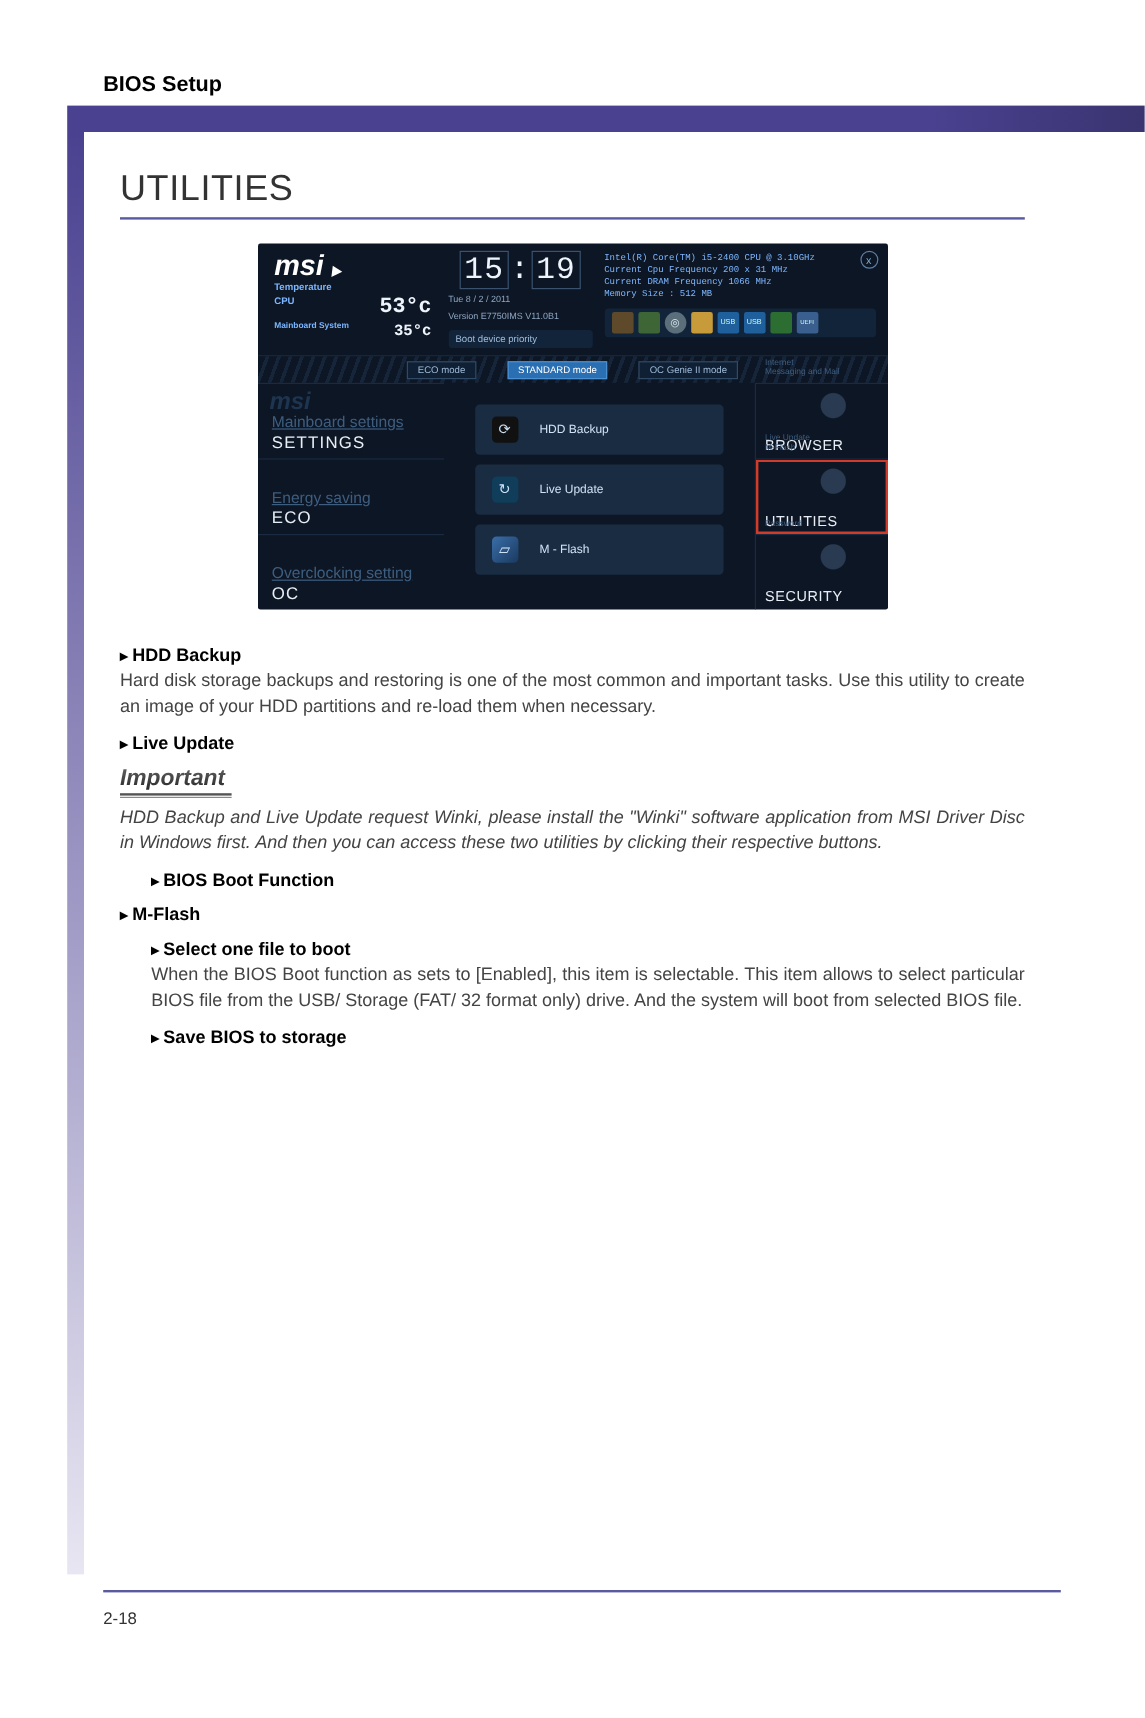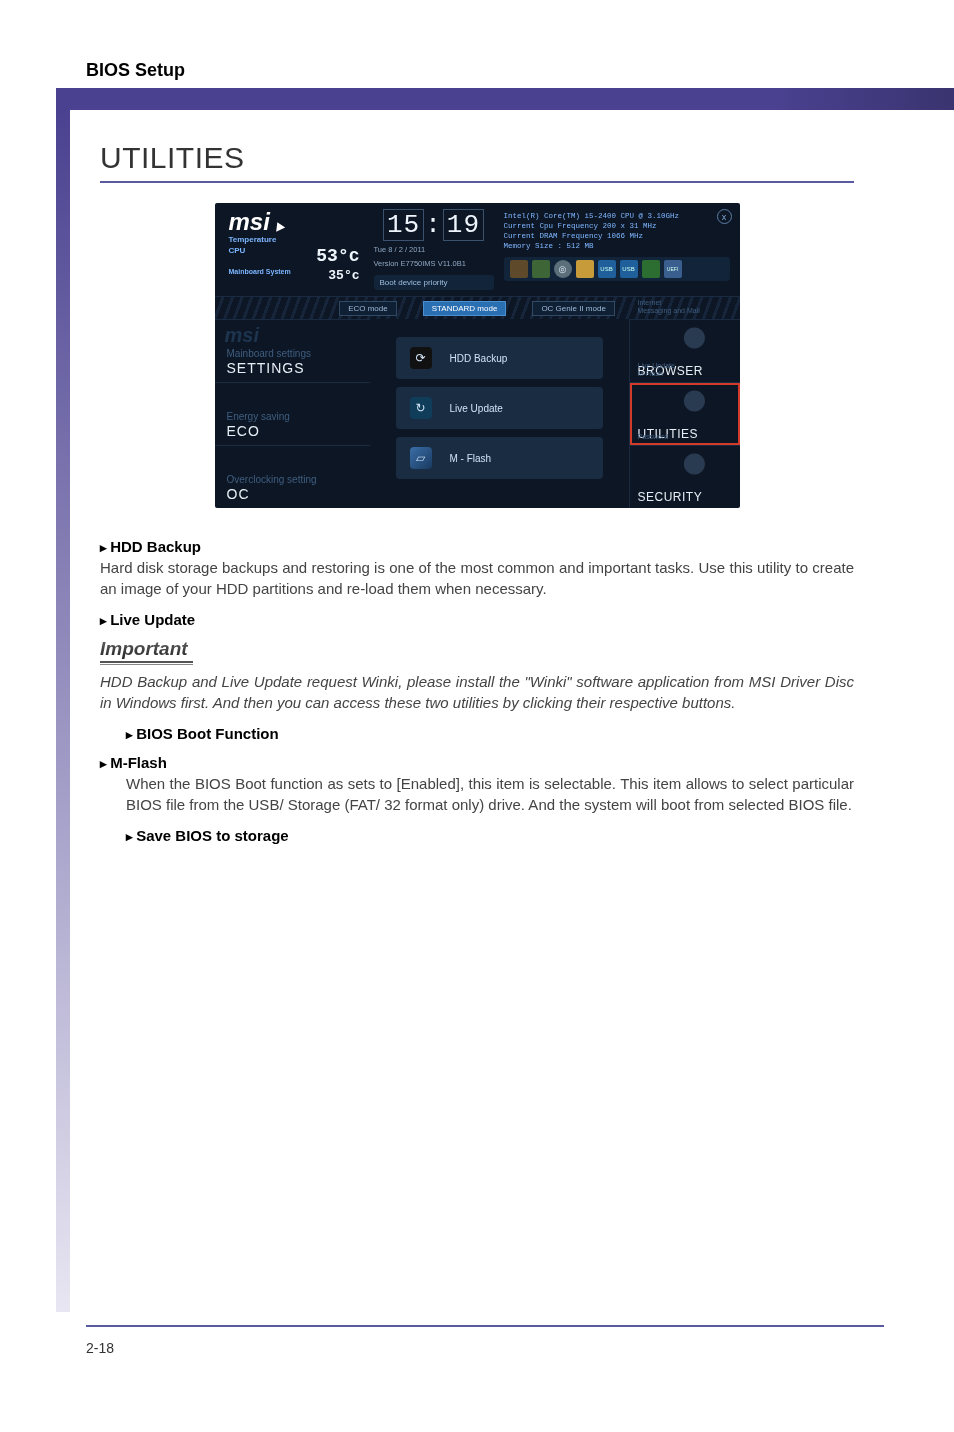--- a/index.html
+++ b/index.html
@@ -137,21 +137,21 @@
   .mode-tab.active { background:#2b6fb3; color:#fff; border-color:#4b8fd3;}
   .shot-main { display:flex; }
   .left-tiles { width:155px; }
   .tile {
     height:63px; border-top:1px solid #1a2a40;
     padding:6px 12px; box-sizing:border-box;
     display:flex; flex-direction:column; justify-content:flex-end;
     position:relative;
   }
   .tile .ghost { position:absolute; top:4px; left:10px; right:10px; color:#1e3550; font-style:italic; font-weight:bold; font-size:20px;}
-  .tile .sub { color:#3e5e7f; font-size:10px; margin-bottom:1px;}
+  .tile .sub { color:#3e5e7f; font-size:13px; margin-bottom:1px;text-decoration:underline;}
   .tile .main { color:#e8eef5; font-size:14px; letter-spacing:1px;}
   .center-items { flex:1; padding:10px 26px; }
   .c-item { background:#1a2c42; border-radius:4px; margin:8px 0; padding:10px 14px; display:flex; align-items:center; gap:18px; color:#cfe2f5; font-size:10px;}
   .c-icon { width:22px; height:22px; border-radius:4px; display:flex;align-items:center;justify-content:center; font-size:12px;}
   .ci1{background:#111;} .ci2{background:#0f3d5a;} .ci3{background:linear-gradient(135deg,#3a6ea8,#1a3a60);}
   .right-tiles { width:110px; border-left:1px solid #1a2a40;}
   .rtile { height:63px; border-top:1px solid #1a2a40; padding:6px 8px 4px 8px; box-sizing:border-box; display:flex; flex-direction:column; justify-content:flex-end; position:relative;gap:48px;}
   .rtile .sub { color:#3e5e7f; font-size:7px; line-height:8px; margin-bottom:1px;}
   .rtile .main { color:#e8eef5; font-size:12px; letter-spacing:0.5px;}
   .rtile.hl { box-shadow: inset 0 0 0 2px #d23a2a; }
@@ -321,20 +321,21 @@
 
     <div class="important">Important</div>
     <div class="important-underline"></div>
     <div class="important-underline2"></div>
     <div class="para italic">HDD Backup and Live Update request Winki, please install the "Winki" software application from MSI Driver Disc in Windows first. And then you can access these two utilities by clicking their respective buttons.</div>
 
     <div class="item-head indent">BIOS Boot Function</div>
 
     <div class="item-head">M-Flash</div>
 
+    <div class="item-head indent">Select one file to boot</div>
     <div class="para indent">When the BIOS Boot function as sets to [Enabled], this item is selectable. This item allows to select particular BIOS file from the USB/ Storage (FAT/ 32 format only) drive. And the system will boot from selected BIOS file.</div>
 
     <div class="item-head indent">Save BIOS to storage</div>
 
   </div>
 
   <div class="footer-line"></div>
   <div class="page-num">2-18</div>
 
 </div>

